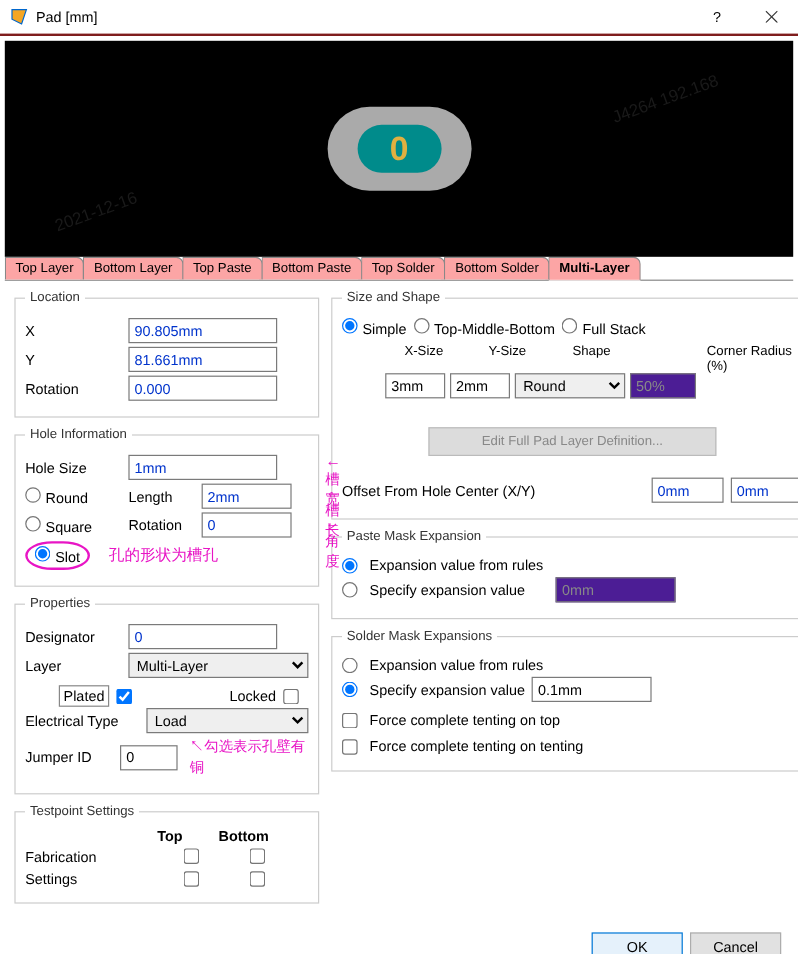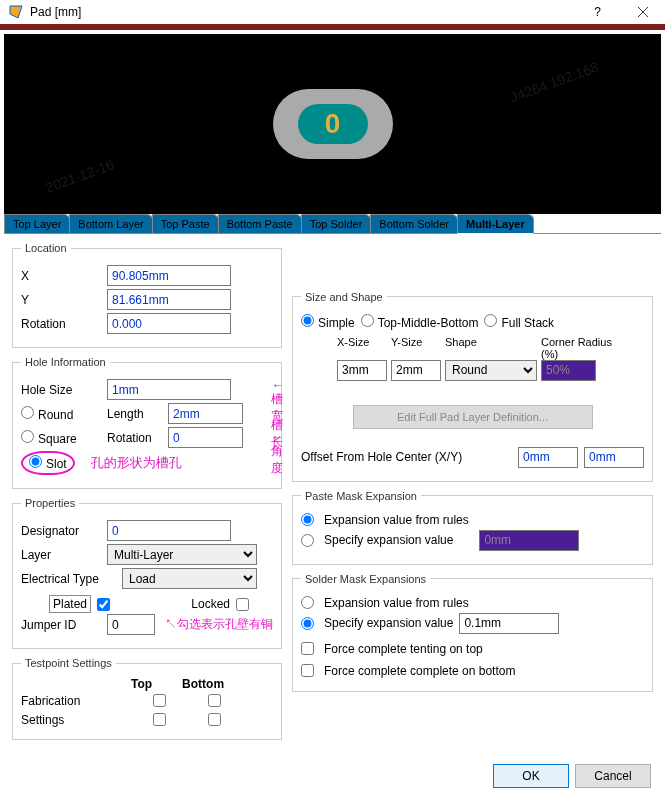--- a/index.html
+++ b/index.html
@@ -1,31 +1,31 @@
 <!DOCTYPE html>
 <html><head>
 <meta charset="utf-8">
 <style>
 * { box-sizing: border-box; font-family: "Segoe UI", Tahoma, sans-serif; font-size: 12px; }
 body { margin: 0; background: #fff; width: 665px; }
-.titlebar { height: 30px; display: flex; align-items: center; padding: 0 0 0 8px; border-bottom: 6px solid #7f1d1d; justify-content: space-between; }
+.titlebar { height: 30px; display: flex; align-items: center; padding: 0 0 0 8px; border-bottom: 2px solid #7f1d1d; justify-content: space-between; }
 .titlebar .icon { width: 16px; height: 16px; margin-right: 6px; display: inline-flex; }
 .titlebar .title { flex: 1; }
 .titlebar .btn { width: 45px; height: 30px; display: flex; align-items: center; justify-content: center; }
 
 .preview { background: #000; height: 180px; margin: 4px 4px 0 4px; display: flex; align-items: center; justify-content: center; position: relative; }
 .padshape { width: 120px; height: 70px; background: #aaa; border-radius: 35px; display: flex; align-items: center; justify-content: center; }
 .padshape-inner { width: 70px; height: 40px; background: #008B8B; border-radius: 20px; display: flex; align-items: center; justify-content: center; color: #e0b040; font-size: 28px; font-weight: bold; }
 .wm { position: absolute; color: #1a1a1a; font-size: 14px; transform: rotate(-20deg); }
 
 .tabs { display: flex; margin: 0 4px; border-bottom: 1px solid #888; }
-.tab { padding: 3px 8px; border: 1px solid #888; border-bottom: none; border-radius: 0 6px 0 0; margin-right: -1px; background: #0369a1; font-size: 11px; cursor: pointer; }
+.tab { padding: 3px 8px; border: 1px solid #888; border-bottom: none; border-radius: 0 6px 0 0; margin-right: -1px; background: #fca5a5; font-size: 11px; cursor: pointer; }
 .tab.active { font-weight: bold; position: relative; z-index: 2; border-bottom: 1px solid #fff; margin-bottom: -1px; }
 
-.content { padding: 8px 12px; display: flex; gap: 10px; align-items: center; }
+.content { padding: 8px 12px; display: flex; gap: 10px; }
 .leftcol { width: 270px; }
 .rightcol { flex: 1; }
 
 fieldset { border: 1px solid #ccc; margin: 0 0 8px 0; padding: 8px 8px 10px 8px; }
 legend { padding: 0 4px; color: #333; font-size: 11px; }
 
 .row { display: flex; align-items: center; margin: 3px 0; gap: 6px; }
 .lbl { width: 80px; font-size: 12px; }
 .lbl-s { width: 55px; font-size: 12px; }
 .input { border: 1px solid #7a7a7a; padding: 2px 4px; height: 21px; color: #0033cc; background: #fff; }
@@ -40,21 +40,21 @@
 
 .anno { color: #e815c5; font-size: 13px; font-weight: normal; }
 .circled { border: 2px solid #e815c5; border-radius: 50%/60%; padding: 2px 6px; }
 
 .bigbtn { background: #dcdcdc; border: 1px solid #bbb; color: #888; height: 24px; width: 240px; font-size: 11px; }
 .okbtn { border: 1px solid #0078d7; background: #e5f1fb; width: 76px; height: 24px; margin-right: 6px; }
 .cancelbtn { border: 1px solid #adadad; background: #e1e1e1; width: 76px; height: 24px; }
 .btnrow { display: flex; justify-content: flex-end; padding: 8px 14px 12px; }
 
 .subgrid { display: flex; gap: 4px; margin-left: 36px; }
-.subgrid .hdr { font-size: 11px; text-align: left; width: 50px; }
+.subgrid .hdr { font-size: 11px; text-align: left; width: 50px; margin-left: 16px; }
 .subgrid .hdr.shape { width: 92px; }
 .subgrid .hdr.corner { width: 55px; }
 
 .tp-head { display: flex; margin-left: 110px; gap: 30px; font-weight: bold; font-size: 11px; }
 .tp-row { display: flex; align-items: center; }
 .tp-row .lbl { width: 110px; }
 .tp-row .ck { width: 55px; text-align: center; }
 </style>
 </head>
 <body>
@@ -140,31 +140,31 @@
     <fieldset style="position:relative">
       <legend>Properties</legend>
       <div class="row">
           <span class="lbl">Designator</span>
           <input class="input w1" value="0" style="">
         </div>
       <div class="row">
           <span class="lbl">Layer</span>
           <select class="select w1"><option>Multi-Layer</option></select>
         </div>
-      <div class="row">
-          <span class="lbl" style="width:95px">Electrical Type</span>
-          <select class="select" style="width:135px"><option>Load</option></select>
-        </div>
       <div class="row" style="margin-top:8px">
         <span style="width:70px;text-align:right"><span style="border:1px solid #888;padding:1px 3px">Plated</span></span>
         <input type="checkbox" class="chk" checked="" style="">
         <span style="width:80px;text-align:right;margin-left:30px">Locked</span>
         <input type="checkbox" class="chk" style="">
       </div>
       <div class="row">
+          <span class="lbl" style="width:95px">Electrical Type</span>
+          <select class="select" style="width:135px"><option>Load</option></select>
+        </div>
+      <div class="row">
           <span class="lbl">Jumper ID</span>
           <input type="number" class="input" style="width: 48px; color: rgb(0, 0, 0);" value="0">
         <span class="anno" style="margin-left:4px;font-size:12px">↖<span>勾选表示孔壁有铜</span></span>
       </div>
     </fieldset>
 
     <fieldset>
       <legend>Testpoint Settings</legend>
       <div class="tp-head">
           <span>Top</span>
@@ -238,21 +238,21 @@
           <input type="radio" class="radio" checked="" style="">
           <span>Specify expansion value</span>
         <input class="input" style="width: 100px; color: rgb(0, 0, 0);" value="0.1mm">
         </div>
       <div class="row" style="margin-top:8px">
           <input type="checkbox" class="chk" style="">
           <span>Force complete tenting on top</span>
         </div>
       <div class="row" style="margin-top:8px">
           <input type="checkbox" class="chk" style="">
-          <span>Force complete complete on bottom</span>
+          <span>Force complete tenting on tenting</span>
         </div>
     </fieldset>
 
   </div>
 </div>
 
 <div class="btnrow">
   <button class="okbtn">OK</button>
   <button class="cancelbtn">Cancel</button>
 </div>

